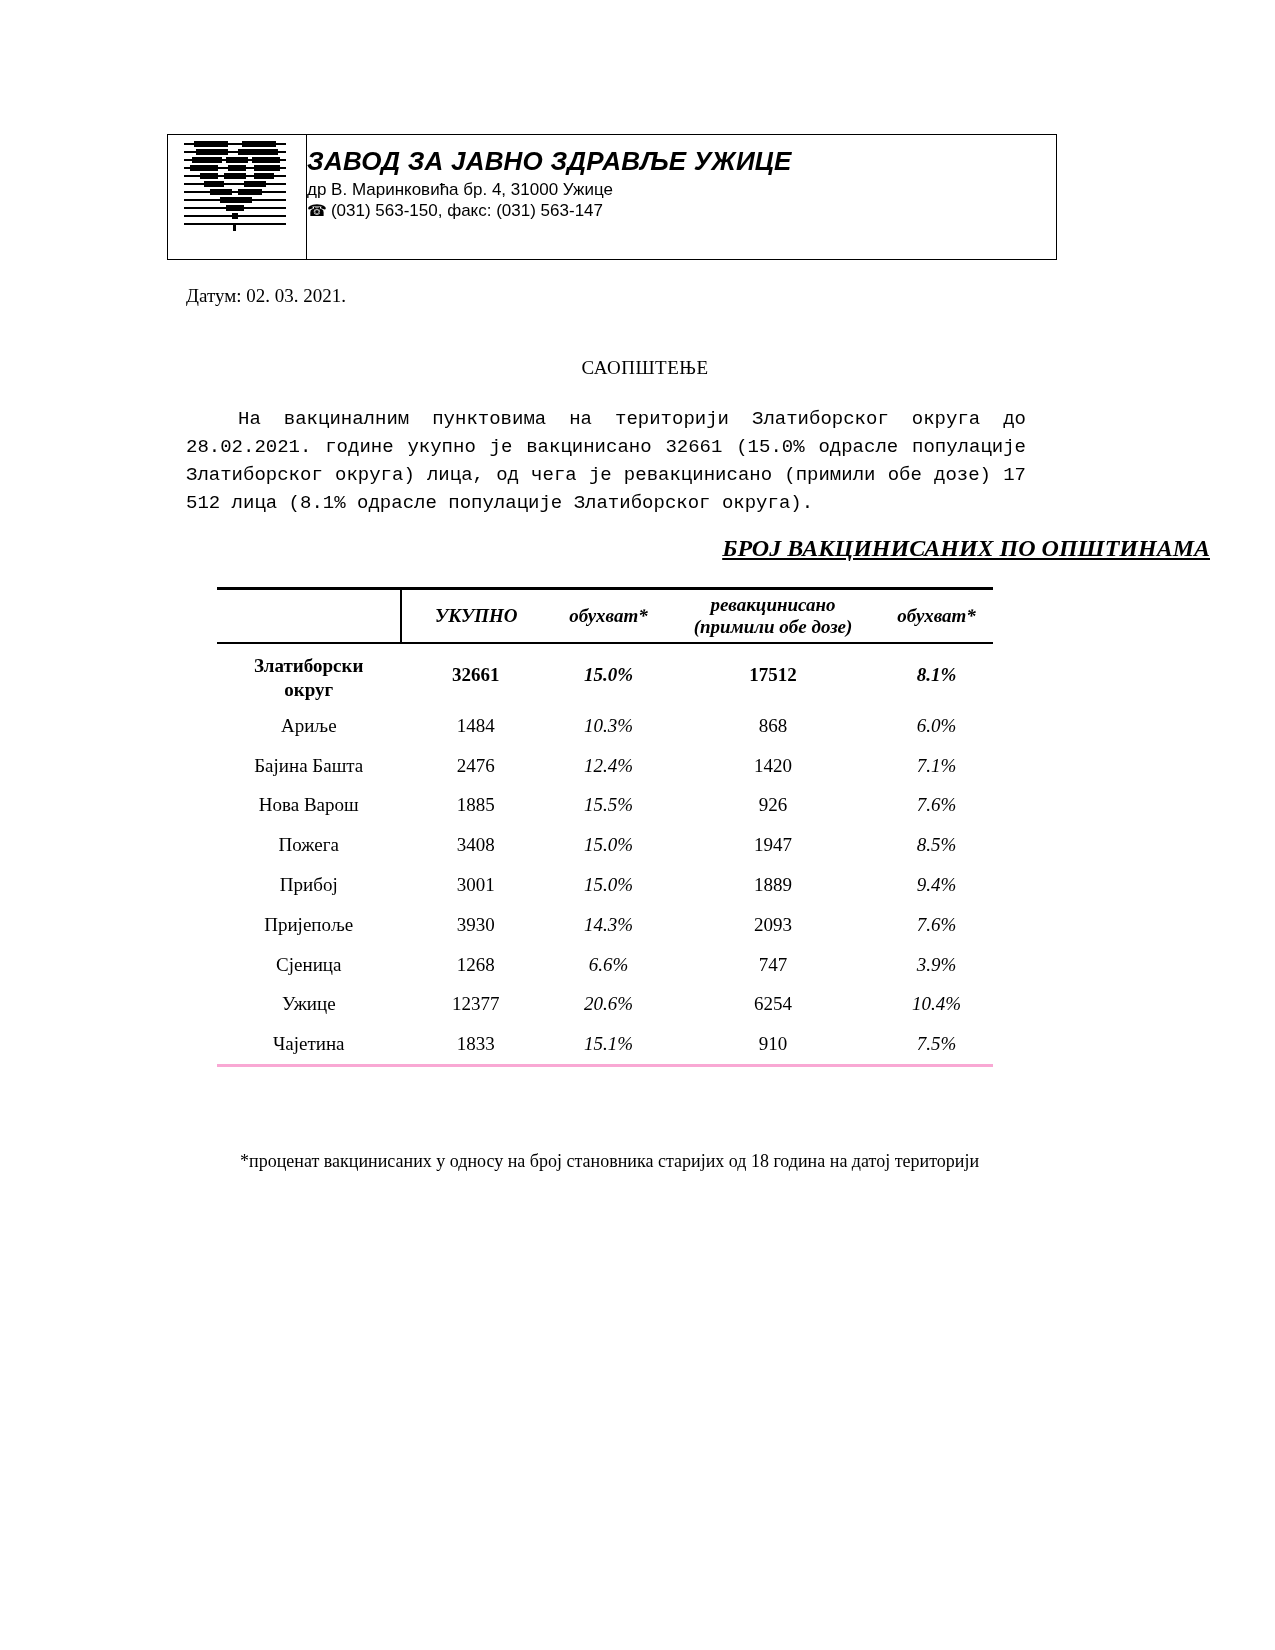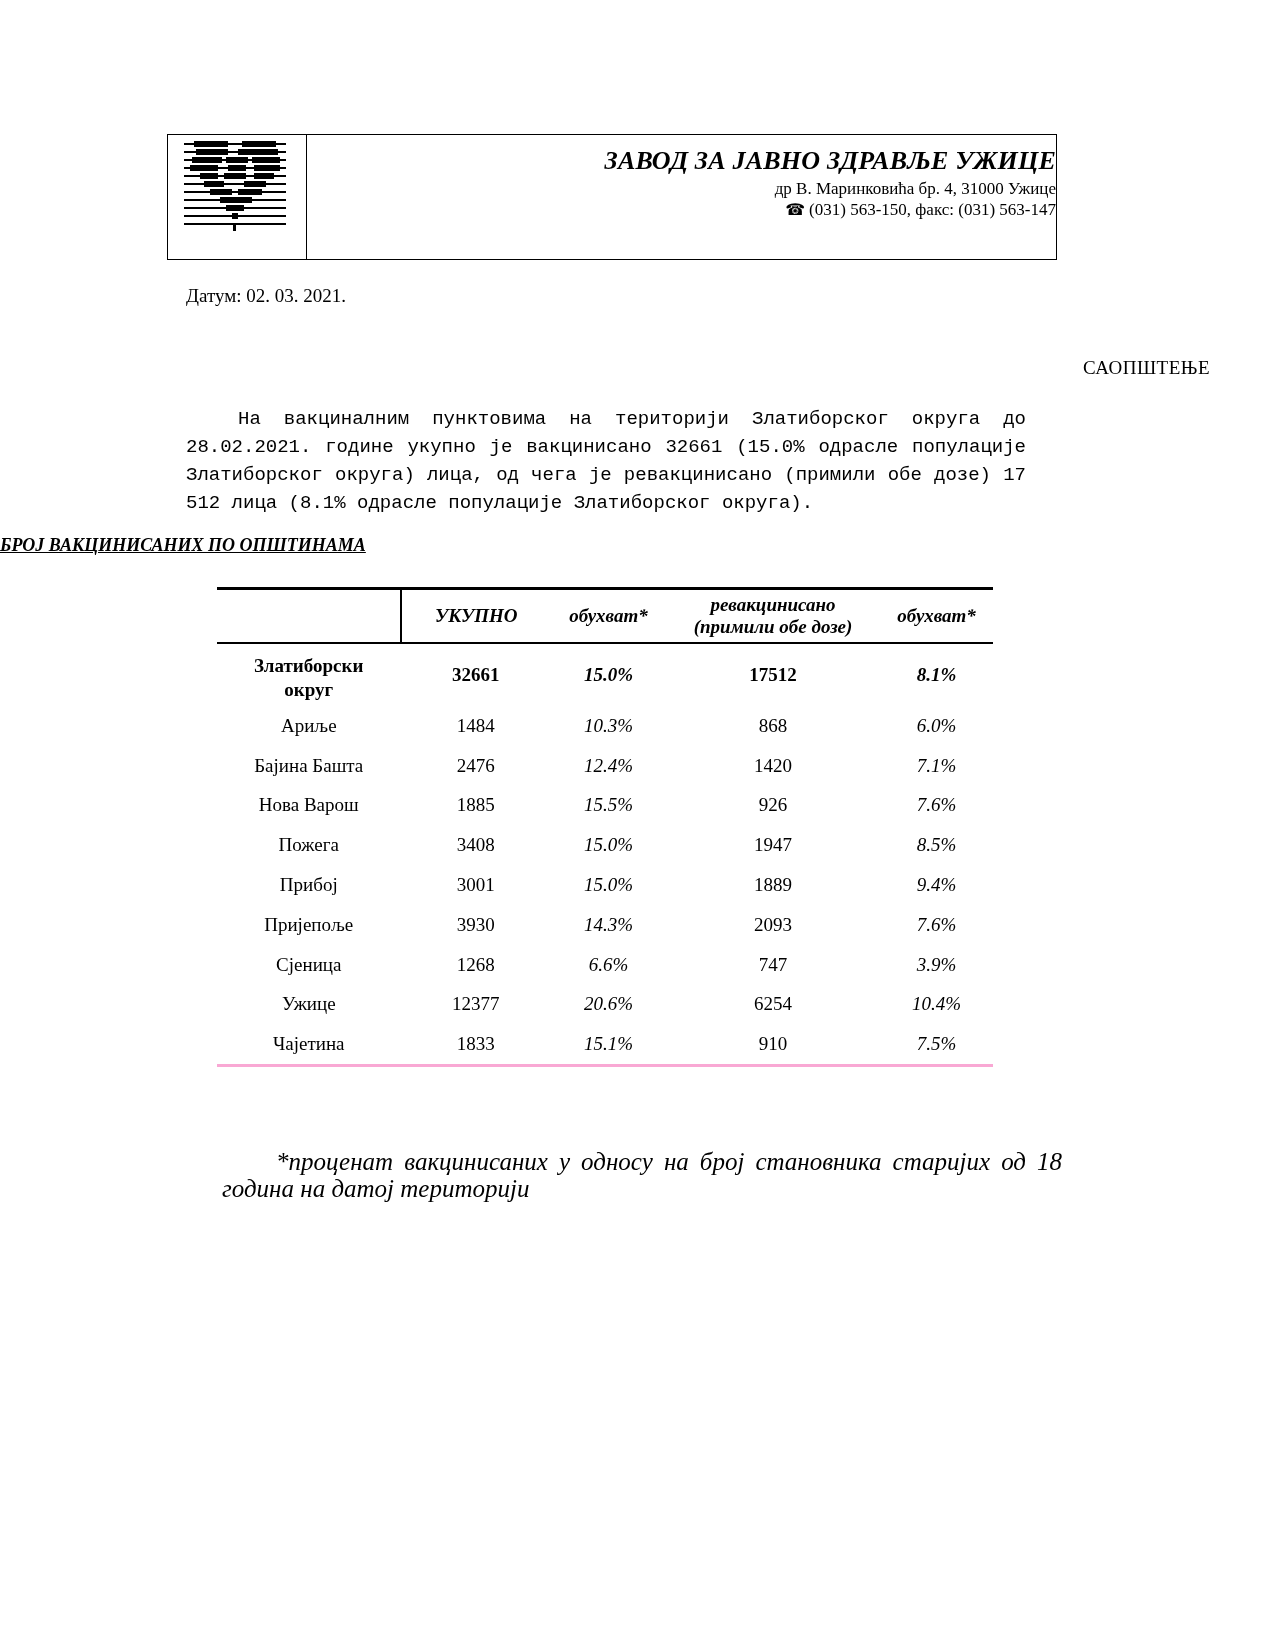--- a/index.html
+++ b/index.html
@@ -8,42 +8,42 @@
   .letterhead {
     position: absolute; left: 167px; top: 134px; width: 890px; height: 126px;
     border: 1px solid #000; box-sizing: border-box; display: flex;
   }
   .logo-cell {
     width: 139px; border-right: 1px solid #000; box-sizing: border-box;
     position: relative;
   }
   .logo-cell svg { position: absolute; left: 14px; top: 6px; }
   .info-cell {
-    flex: 1; text-align: right; font-family: Liberation Serif, serif;
+    flex: 1; text-align: left; font-family: Liberation Sans, sans-serif;
   }
   .org-name {
     margin-top: 11px; font-size: 26px; font-weight: bold; font-style: italic; letter-spacing: 0.2px;
   }
   .org-line { font-size: 17px; line-height: 21px; }
   .org-line.first { margin-top: 2px; }
   .phone-icon { font-size: 16px; margin-right: 4px; }
 
   .serif { font-family: "Liberation Serif", serif; }
 
   .date-line { position: absolute; left: 186px; top: 285px; font-size: 19px; }
-  .notice-title { position: absolute; left: 0; width: 1210px; top: 357px; text-align: right; font-size: 19px; letter-spacing: 0.5px; }
+  .notice-title { position: absolute; left: 0; width: 1210px; top: 357px; text-align: center; font-size: 19px; letter-spacing: 0.5px; padding-left: 40px; }
 
   .body-para {
     position: absolute; left: 186px; top: 405px; width: 840px;
     font-size: 19px; line-height: 28px; text-align: justify; text-indent: 52px; font-family: Liberation Mono, monospace;
   }
 
   .table-title {
-    position: absolute; left: 0; width: 1210px; top: 535px; text-align: left;
-    font-size: 18px; font-weight: bold; font-style: italic; text-decoration: underline;
+    position: absolute; left: 0; width: 1210px; top: 535px; text-align: right;
+    font-size: 24px; font-weight: bold; font-style: italic; text-decoration: underline;
   }
 
   .stats {
     position: absolute; left: 217px; top: 587px; width: 776px;
     border-collapse: collapse; font-size: 19px;
     border-top: 3px solid #000; border-bottom: 3px solid #f9a8d4;
   }
   .stats th {
     font-weight: bold; font-style: italic; height: 52px; padding: 0; line-height: 22px;
     border-bottom: 2px solid #000; vertical-align: middle;
@@ -54,21 +54,21 @@
   .stats tr.total td.name { padding-top: 6px; }
   .stats td.pct { font-style: italic; }
   .stats .c0 { width: 183px; }
   .stats .c1 { width: 150px; }
   .stats .c2 { width: 115px; }
   .stats .c3 { width: 215px; }
   .stats .c4 { width: 113px; }
 
   .footnote {
     position: absolute; left: 186px; top: 1148px; width: 840px;
-    font-size: 25px; line-height: 27px; font-style: italic; text-align: justify; text-indent: 54px; margin-left: 36px;
+    font-size: 18px; line-height: 27px; text-align: justify; text-indent: 54px;
   }
 </style>
 </head>
 <body>
 
 <div class="letterhead">
   <div class="logo-cell">
     <svg width="110" height="92" viewBox="0 0 110 92">
       <g fill="#000">
         <rect x="2" y="2" width="102" height="2"></rect>

